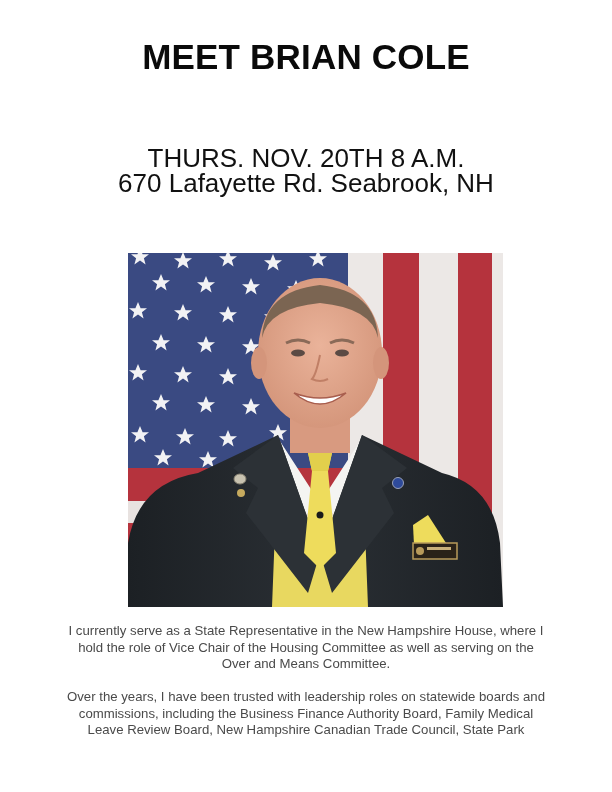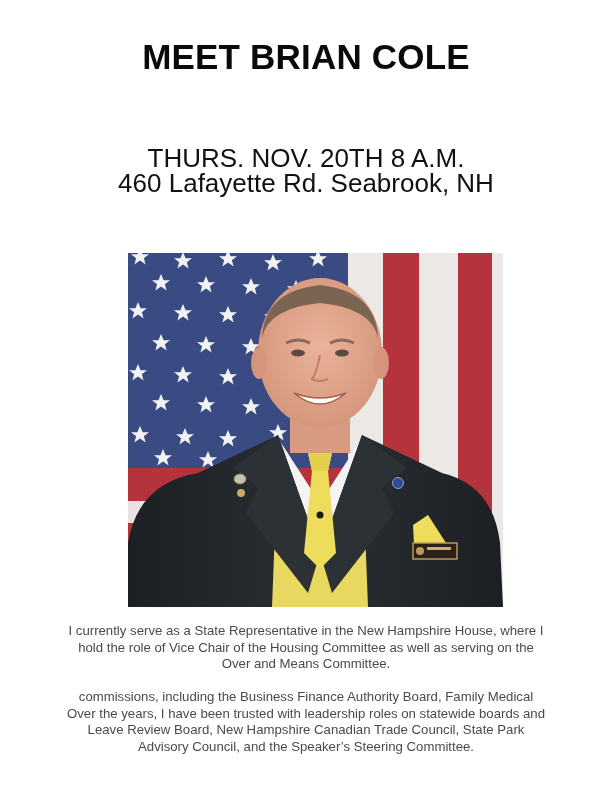--- a/index.html
+++ b/index.html
@@ -77,21 +77,21 @@
 </head>
 <body>
 
 <div class="page">
 
   <h1 class="title">MEET BRIAN COLE</h1>
 
 
   <div class="event">
     <span class="line">THURS. NOV. 20TH 8 A.M.</span>
-    <span class="line">460 Lafayette Rd. Seabrook, NH</span>
+    <span class="line">670 Lafayette Rd. Seabrook, NH</span>
   </div>
 
   <div class="photo">
     <svg width="375" height="354" viewBox="0 0 375 354" xmlns="http://www.w3.org/2000/svg">
       <defs>
         <polygon id="star" points="0,-9 2.6,-2.8 9,-2.8 3.9,1.2 5.6,7.5 0,3.6 -5.6,7.5 -3.9,1.2 -9,-2.8 -2.6,-2.8" fill="#f2f2f4"></polygon>
         <radialGradient id="skinGrad" cx="50%" cy="45%" r="60%">
           <stop offset="0%" stop-color="#eab39a"></stop>
           <stop offset="100%" stop-color="#d39479"></stop>
         </radialGradient>
@@ -190,19 +190,18 @@
     </svg>
   </div>
 
   <div class="bio bio-1">
     <span class="line">I currently serve as a State Representative in the New Hampshire House, where I</span>
     <span class="line">hold the role of Vice Chair of the Housing Committee as well as serving on the</span>
     <span class="line">Over and Means Committee.</span>
   </div>
 
   <div class="bio bio-2">
+    <span class="line">Over the years, I have been trusted with leadership roles on statewide boards and</span>
     <span class="line">commissions, including the Business Finance Authority Board, Family Medical</span>
-    <span class="line">Over the years, I have been trusted with leadership roles on statewide boards and</span>
     <span class="line">Leave Review Board, New Hampshire Canadian Trade Council, State Park</span>
-    <span class="line">Advisory Council, and the Speaker’s Steering Committee.</span>
   </div>
 
 </div>
 
 </body></html>

